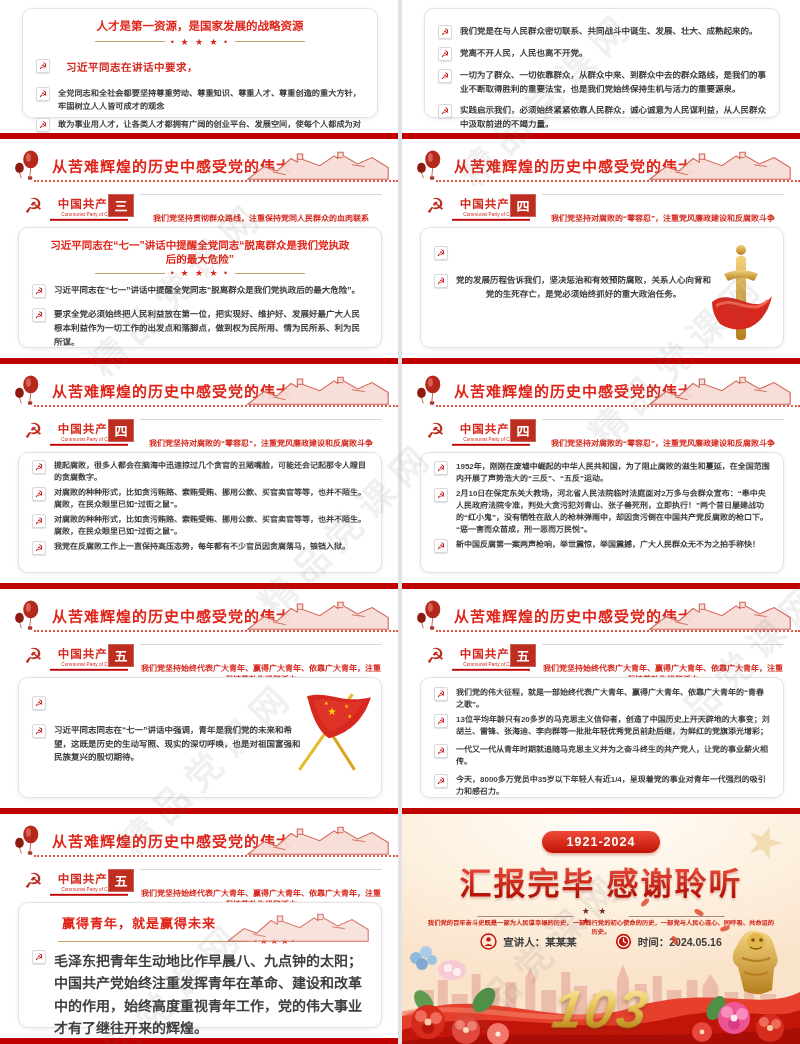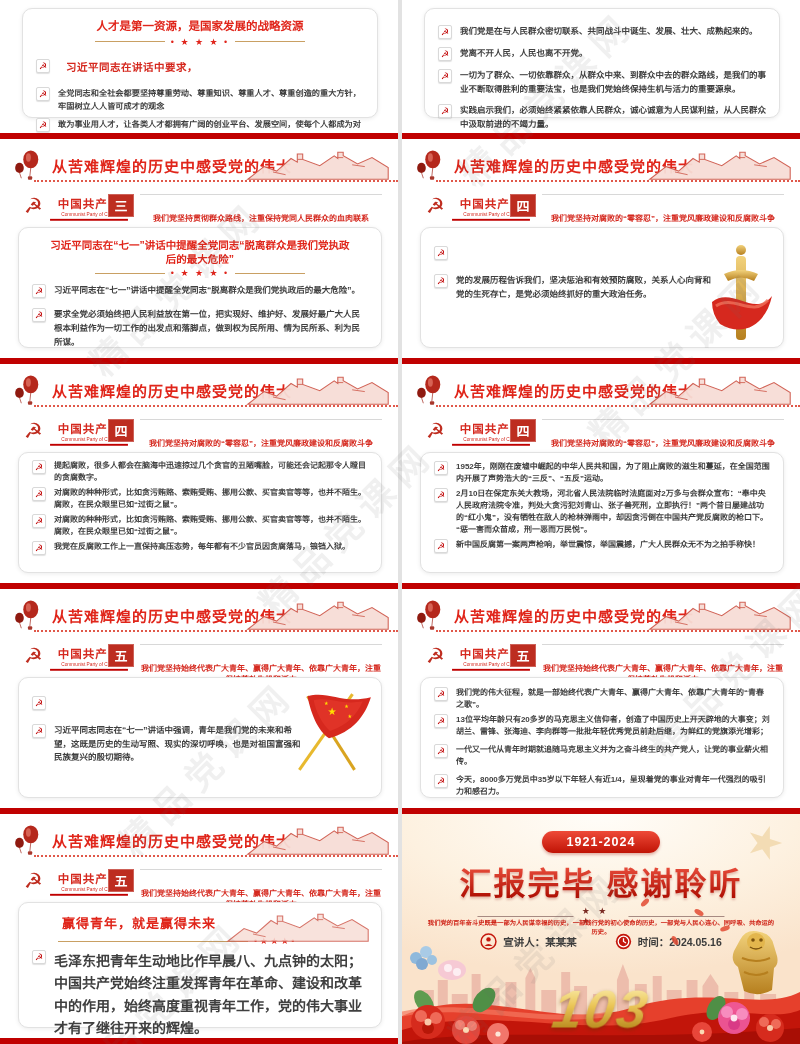--- a/index.html
+++ b/index.html
@@ -251,21 +251,21 @@
       </div>
       <div class="numbox">四</div>
       <div class="bandsub">我们党坚持对腐败的“零容忍”，注重党风廉政建设和反腐败斗争</div>
     </div>
     <div class="card narrow" style="padding-top:10px;">
       <div class="bullet" style="margin:8px 0;">
           <span class="bicon">☭</span>
         </div>
       <div class="bullet" style="margin:14px 0;">
           <span class="bicon">☭</span>
-          <p style="max-width:255px;">党的发展历程告诉我们，坚决惩治和有效预防腐败，关系人心向背和党的生死存亡，是党必须始终抓好的重大政治任务。</p>
+          <p style="max-width:255px;text-align:center;">党的发展历程告诉我们，坚决惩治和有效预防腐败，关系人心向背和党的生死存亡，是党必须始终抓好的重大政治任务。</p>
         </div>
       <svg class="side-art" width="72" height="112" viewBox="0 0 70 112">
           <use href="#huabiao"></use>
         </svg>
     </div>
     <div class="redbar"></div>
   </section>
 
   <section class="slide">
     <svg class="balloon">

